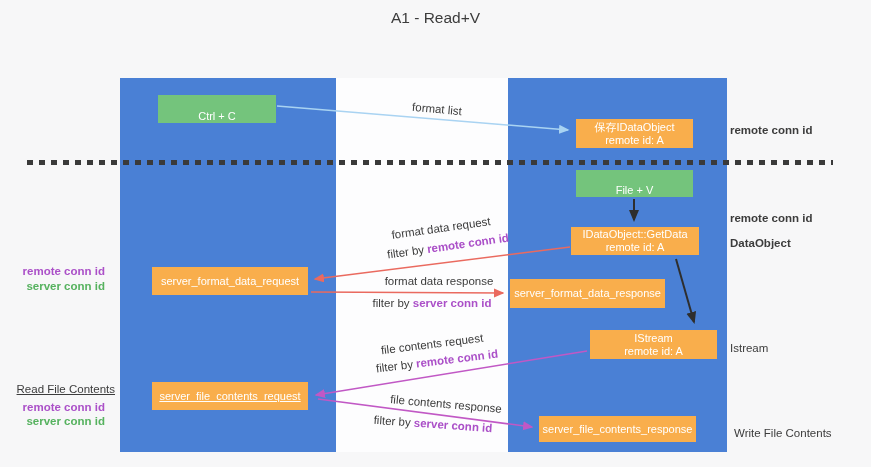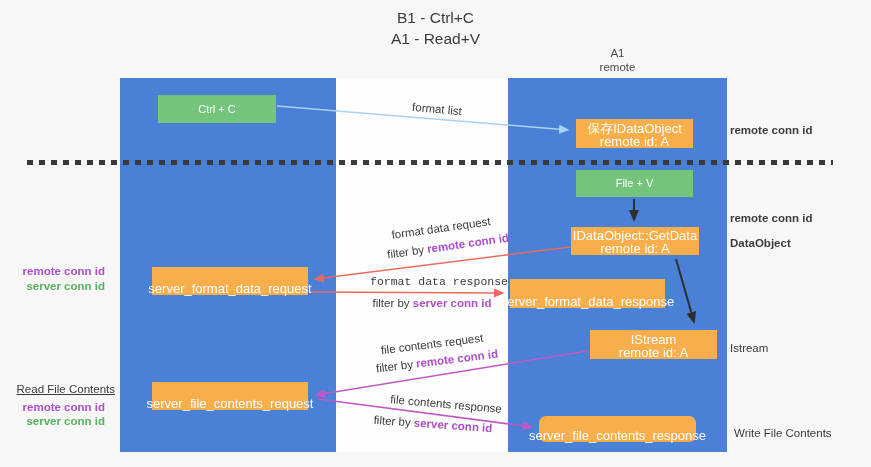--- a/index.html
+++ b/index.html
@@ -11,52 +11,47 @@
     position: absolute; left: 0; top: 7px; width: 871px; text-align: center;
     font-size: 15.5px; line-height: 21px; color: #3c3c3c;
   }
   .gap-bg { position: absolute; left: 336px; top: 78px; width: 172px; height: 374px; background: #fdfdfe; }
   .col { position: absolute; top: 78px; height: 374px; background: var(--column-blue, #4a80d5); }
   .header { position: absolute; top: 46px; text-align: center; font-size: 11.5px; line-height: 14px; color: #4a4a4a; }
   .node {
     position: absolute; display: flex; flex-direction: column; align-items: center; justify-content: center;
     color: #ffffff; text-align: center; font-size: 11px; line-height: 13px; white-space: nowrap;
   }
-  .node.green  { background: var(--box-green, #74c47c); }
-  .node.orange { background: var(--box-orange, #f9ae4c); font-size: 13px; justify-content: flex-end; }
+  .node.green  { background: var(--box-green, #74c47c); justify-content: flex-end; }
+  .node.orange { background: var(--box-orange, #f9ae4c); font-size: 11px; }
   .arrows { position: absolute; left: 0; top: 0; pointer-events: none; }
   .fl {
     position: absolute; white-space: nowrap; font-size: 11.5px; color: #3c3c3c;
     transform-origin: center center;
   }
   .purple { color: var(--text-purple, #ab50c8); font-weight: bold; }
   .greent { color: var(--text-green, #56b25f); font-weight: bold; }
   .side-l { position: absolute; left: 10px; width: 95px; text-align: right; font-size: 11.5px; white-space: nowrap; }
   .side-r { position: absolute; font-size: 11.5px; white-space: nowrap; color: #3c3c3c; }
   .divider {
     position: absolute; left: 27px; top: 160px; width: 806px; height: 5px;
     background: repeating-linear-gradient(to right, #3a3a3a 0px, #3a3a3a 6px, transparent 6px, transparent 12px);
   }
 </style>
 </head>
 <body>
 
 <div class="canvas">
 
   <div class="title">
-    <div>B1 - Ctrl+C</div>
     <div>A1 - Read+V</div>
   </div>
 
   <div class="gap-bg"></div>
 
-  <div class="header" style="left:508px; width:219px;">
-    <div>A1</div>
-    <div>remote</div>
-  </div>
 
   <div class="col" style="left:120px; width:216px;"></div>
   <div class="col" style="left:508px; width:219px;"></div>
 
   <div class="divider"></div>
 
   <div class="node green" style="left:158px; top:95px; width:118px; height:28px;">
     <div>Ctrl + C</div>
   </div>
   <div class="node orange" style="left:576px; top:119px; width:117px; height:29px;">
@@ -73,24 +68,24 @@
   <div class="node orange" style="left:510px; top:279px; width:155px; height:29px;">
     <div>server_format_data_response</div>
   </div>
   <div class="node orange" style="left:152px; top:267px; width:156px; height:28px;">
     <div>server_format_data_request</div>
   </div>
   <div class="node orange" style="left:590px; top:330px; width:127px; height:29px;">
     <div>IStream</div>
     <div>remote id: A</div>
   </div>
-  <div class="node orange" style="left:152px; top:382px; width:156px; height:28px;">
+  <div class="node orange" style="left:152px; top:382px; width:156px; height:28px;text-decoration:underline;">
     <div>server_file_contents_request</div>
   </div>
-  <div class="node orange" style="left:539px; top:416px; width:157px; height:26px;border-radius:7px;">
+  <div class="node orange" style="left:539px; top:416px; width:157px; height:26px;">
     <div>server_file_contents_response</div>
   </div>
 
   <svg class="arrows" width="871" height="467">
     <defs>
       <marker id="mBlue" markerWidth="7" markerHeight="7" refX="6" refY="3" orient="auto">
         <path d="M0,0 L7,3 L0,6 Z" style="fill:var(--arrow-light-blue,#a9d3f2)"></path>
       </marker>
       <marker id="mRed" markerWidth="7" markerHeight="7" refX="6" refY="3" orient="auto">
         <path d="M0,0 L7,3 L0,6 Z" style="fill:var(--arrow-red,#ea6a5f)"></path>
@@ -114,21 +109,21 @@
   <div class="fl" style="left:437px; top:109px; transform:translate(-50%,-50%) rotate(5deg);">
     <span>format list</span>
   </div>
   <div class="fl" style="left:441px; top:228px; transform:translate(-50%,-50%) rotate(-8deg);">
     <span>format data request</span>
   </div>
   <div class="fl" style="left:448px; top:246px; transform:translate(-50%,-50%) rotate(-8deg);">
     <span>filter by</span>
     <span class="purple">remote conn id</span>
   </div>
-  <div class="fl" style="left:439px; top:281px; transform:translate(-50%,-50%);font-family:Liberation Mono, monospace;">
+  <div class="fl" style="left:439px; top:281px; transform:translate(-50%,-50%);">
     <span>format data response</span>
   </div>
   <div class="fl" style="left:432px; top:303px; transform:translate(-50%,-50%);">
     <span>filter by</span>
     <span class="purple">server conn id</span>
   </div>
   <div class="fl" style="left:432px; top:344px; transform:translate(-50%,-50%) rotate(-7deg);">
     <span>file contents request</span>
   </div>
   <div class="fl" style="left:437px; top:361px; transform:translate(-50%,-50%) rotate(-7deg);">

